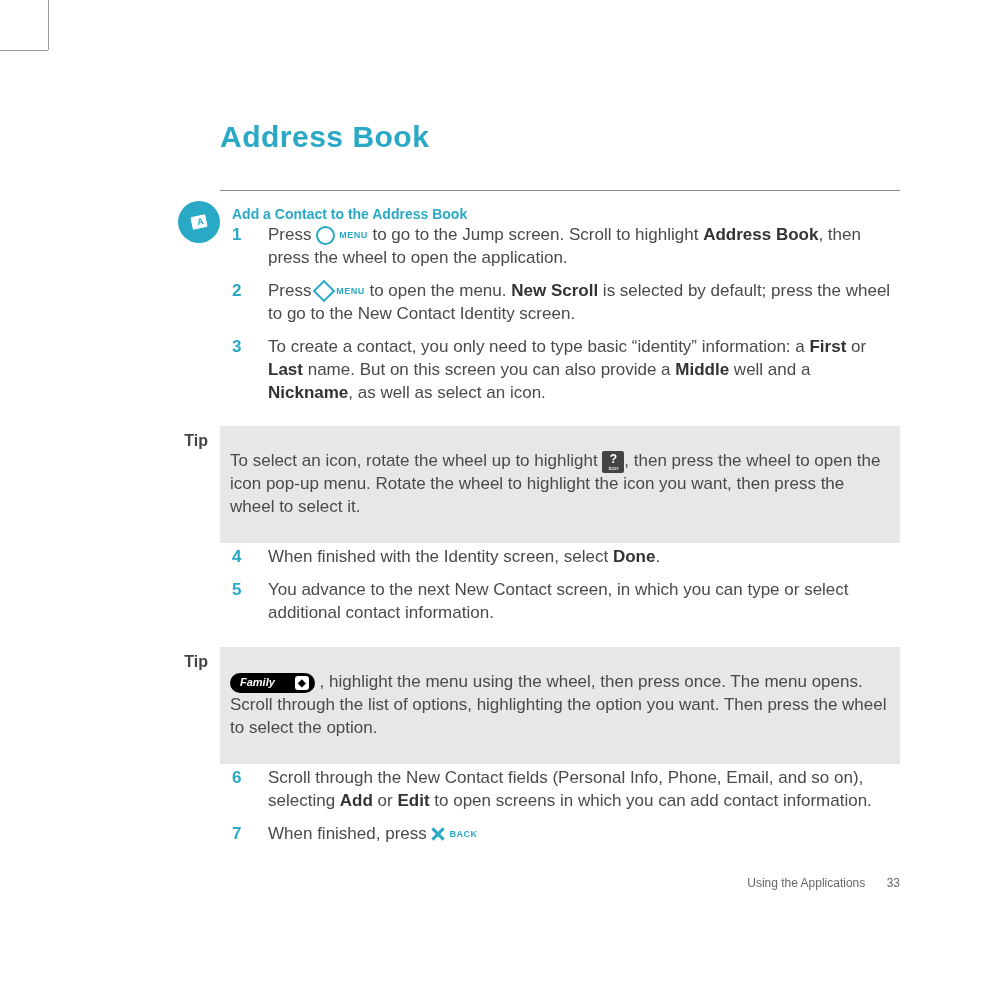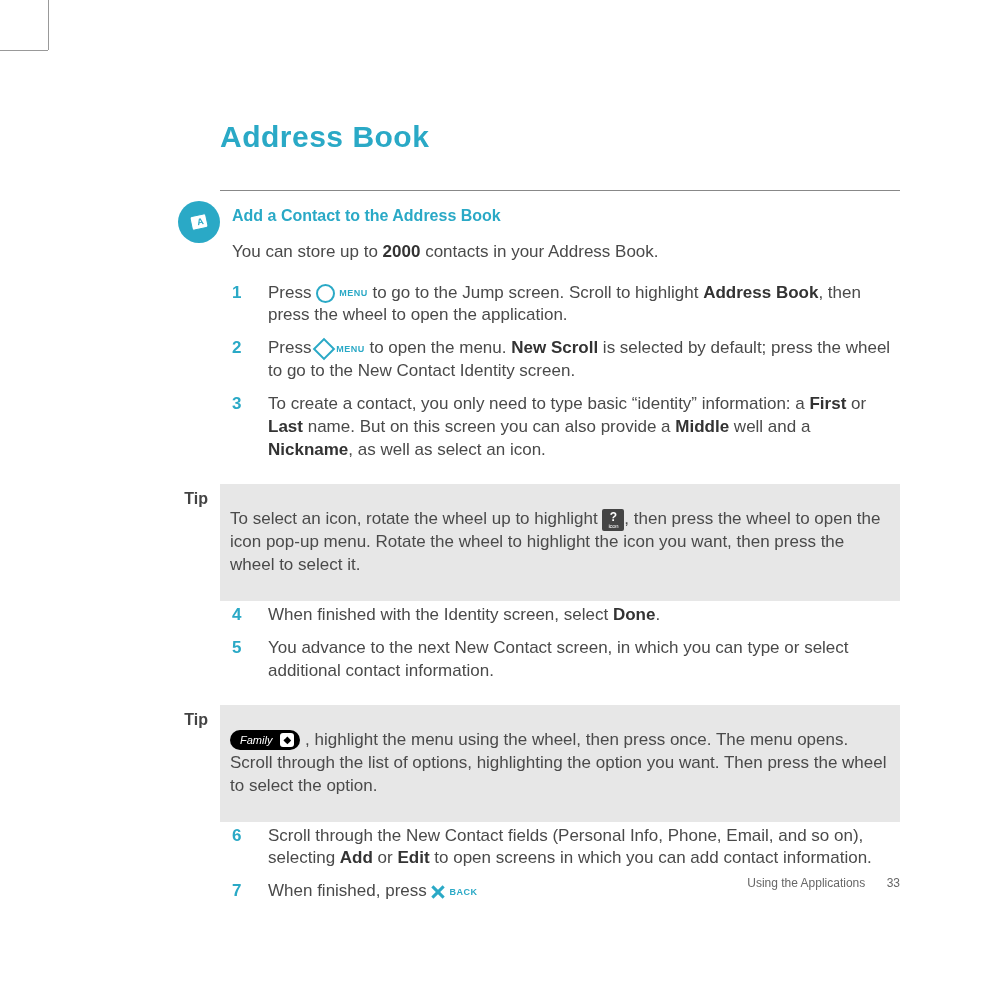--- a/index.html
+++ b/index.html
@@ -50,22 +50,22 @@
   }
   .right-col {
     flex: 1;
     font-size: 17px;
     line-height: 1.35;
     color: #4a4a4a;
   }
   .subhead {
     color: #2aa9c6;
     font-weight: 700;
-    font-size: 16px;
-    margin-bottom: 14px;
+    font-size: 14px;
+    margin-bottom: 0;
   }
   .intro { margin-bottom: 18px; }
   .bold { font-weight: 700; color: #333; }
   .step {
     display: flex;
     margin-bottom: 10px;
   }
   .step-num {
     width: 36px;
     flex: none;
@@ -174,22 +174,22 @@
     display: inline-flex;
     align-items: center;
     vertical-align: middle;
     background: #000;
     color: #fff;
     border-radius: 11px;
     height: 20px;
     padding: 0 6px 0 10px;
     font-size: 11px;
     font-style: italic;
-    font-weight: 400;
-    gap: 8px;
+    font-weight: 700;
+    gap: 20px;
   }
   .popup-pill .chev {
     background: #fff;
     color: #000;
     border-radius: 3px;
     width: 14px; height: 14px;
     display: inline-flex;
     align-items: center;
     justify-content: center;
     font-size: 10px;
@@ -209,23 +209,20 @@
       <div class="margin-badge">
         <svg width="26" height="26" viewBox="0 0 26 26">
           <rect x="5" y="6" width="16" height="14" rx="2" fill="#fff" transform="rotate(-12 13 13)"></rect>
           <rect x="5" y="6" width="16" height="14" rx="2" fill="none" stroke="#2aa9c6" stroke-width="1" transform="rotate(-12 13 13)"></rect>
           <text x="11" y="16" font-size="9" font-weight="700" fill="#2aa9c6" transform="rotate(-12 13 13)">A</text>
         </svg>
       </div>
     </div>
     <div class="right-col">
       <div class="subhead">Add a Contact to the Address Book</div>
-      <div class="intro">
-        <span>You can store up to </span><span class="bold">2000</span><span> contacts in your Address Book.</span>
-      </div>
 
       <div class="step">
         <div class="step-num">1</div>
         <div class="step-body">
           <span>Press </span>
           <span class="key-icon">
               <span class="shape circle"></span>
               <span class="klabel">MENU</span>
             </span>
           <span> to go to the Jump screen. Scroll to highlight </span><span class="bold">Address Book</span><span>, then press the wheel to open the application.</span>

